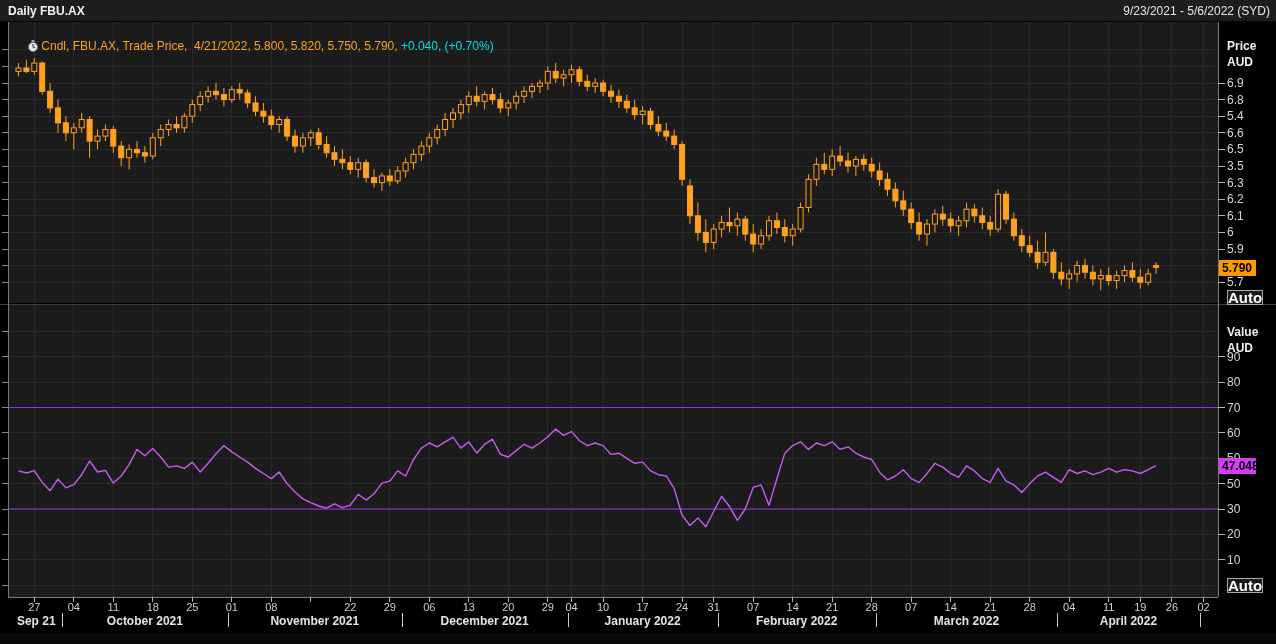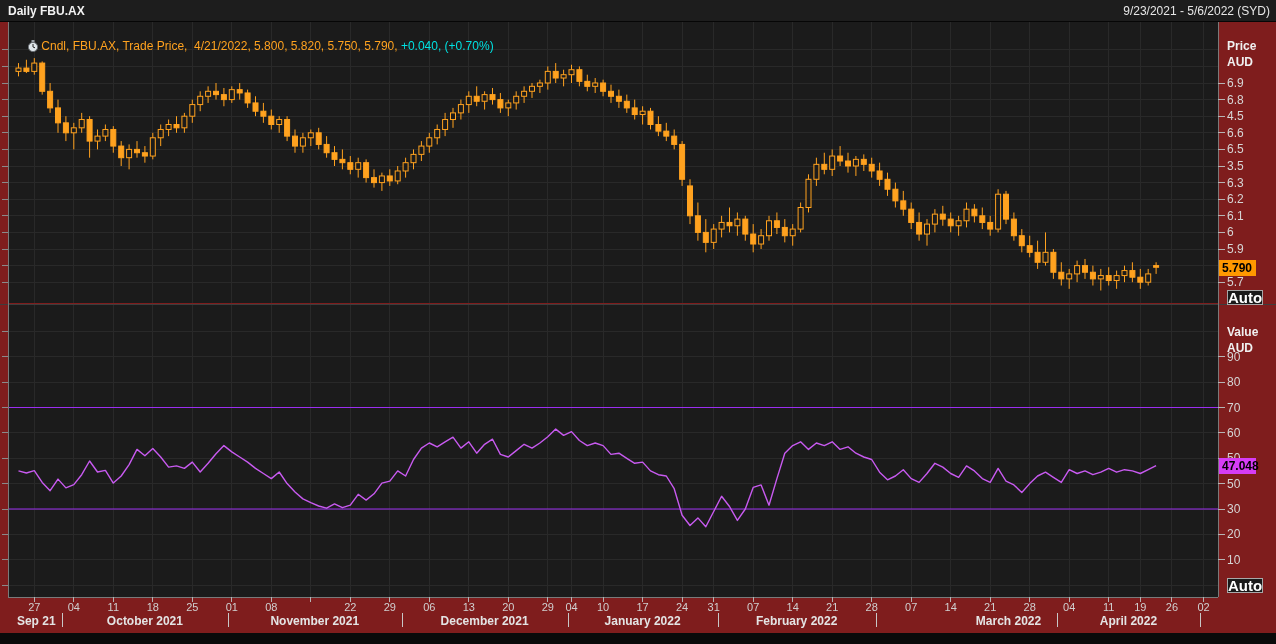--- a/index.html
+++ b/index.html
@@ -1,16 +1,16 @@
 <!DOCTYPE html>
 <html><head>
 <meta charset="utf-8">
 <style>
   html,body{margin:0;padding:0;background:#141414;}
-  .screen{position:relative;width:1276px;height:644px;overflow:hidden;background:#7f1d1d;
+  .screen{position:relative;width:1276px;height:644px;overflow:hidden;background:#000000;
           font-family:"Liberation Sans",sans-serif;}
   .titlebar{position:absolute;left:0;top:0;width:1276px;height:22px;background:#1d1d1d;
             border-bottom:1px solid #060606;box-sizing:border-box;z-index:4;}
   .titlebar .title{position:absolute;left:8px;top:4px;font-size:12px;font-weight:bold;color:#f2f2f2;}
   .titlebar .range{position:absolute;right:6px;top:4px;font-size:12px;color:#e6e6e6;}
   #plot{position:absolute;left:0;top:0;z-index:1;}
   .legend{position:absolute;z-index:5;font-size:12px;white-space:pre;}
   .legend .clock{vertical-align:-2px;margin-right:2px;}
   .price-legend{left:14px;top:25px;}
   .rsi-legend{left:14px;top:308px;}
@@ -527,21 +527,21 @@
     <div>AUD</div>
   </div>
   <div class="axis-title" style="top:324px;">
     <div>Value</div>
     <div>AUD</div>
   </div>
 
   <div id="price-ticks">
       <span class="tick-label" style="top: 76px;">6.9</span>
       <span class="tick-label" style="top: 92.6px;">6.8</span>
-      <span class="tick-label" style="top: 109.2px;">4.5</span>
+      <span class="tick-label" style="top: 109.2px;">5.4</span>
       <span class="tick-label" style="top: 125.8px;">6.6</span>
       <span class="tick-label" style="top: 142.4px;">6.5</span>
       <span class="tick-label" style="top: 159px;">3.5</span>
       <span class="tick-label" style="top: 175.6px;">6.3</span>
       <span class="tick-label" style="top: 192.2px;">6.2</span>
       <span class="tick-label" style="top: 208.8px;">6.1</span>
       <span class="tick-label" style="top: 225.4px;">6</span>
       <span class="tick-label" style="top: 242px;">5.9</span>
       <span class="tick-label" style="top: 275.2px;">5.7</span>
     </div>
@@ -590,21 +590,21 @@
       <span class="day-label" style="left: 1171.9px;">26</span>
       <span class="day-label" style="left: 1203.5px;">02</span>
     </div>
   <div id="month-labels">
       <span class="month-label" style="left: 36.275px;">Sep 21</span>
       <span class="month-label" style="left: 144.9px;">October 2021</span>
       <span class="month-label" style="left: 314.75px;">November 2021</span>
       <span class="month-label" style="left: 484.6px;">December 2021</span>
       <span class="month-label" style="left: 642.6px;">January 2022</span>
       <span class="month-label" style="left: 796.65px;">February 2022</span>
-      <span class="month-label" style="left: 966.5px; margin-left: 42px;">March 2022</span>
+      <span class="month-label" style="left: 966.5px;">March 2022</span>
       <span class="month-label" style="left: 1128.45px;">April 2022</span>
       <div class="month-pipe" style="left: 61.95px;"></div>
       <div class="month-pipe" style="left: 227.85px;"></div>
       <div class="month-pipe" style="left: 401.65px;"></div>
       <div class="month-pipe" style="left: 567.55px;"></div>
       <div class="month-pipe" style="left: 717.65px;"></div>
       <div class="month-pipe" style="left: 875.65px;"></div>
       <div class="month-pipe" style="left: 1057.35px;"></div>
       <div class="month-pipe" style="left: 1199.55px;"></div>
     </div>

